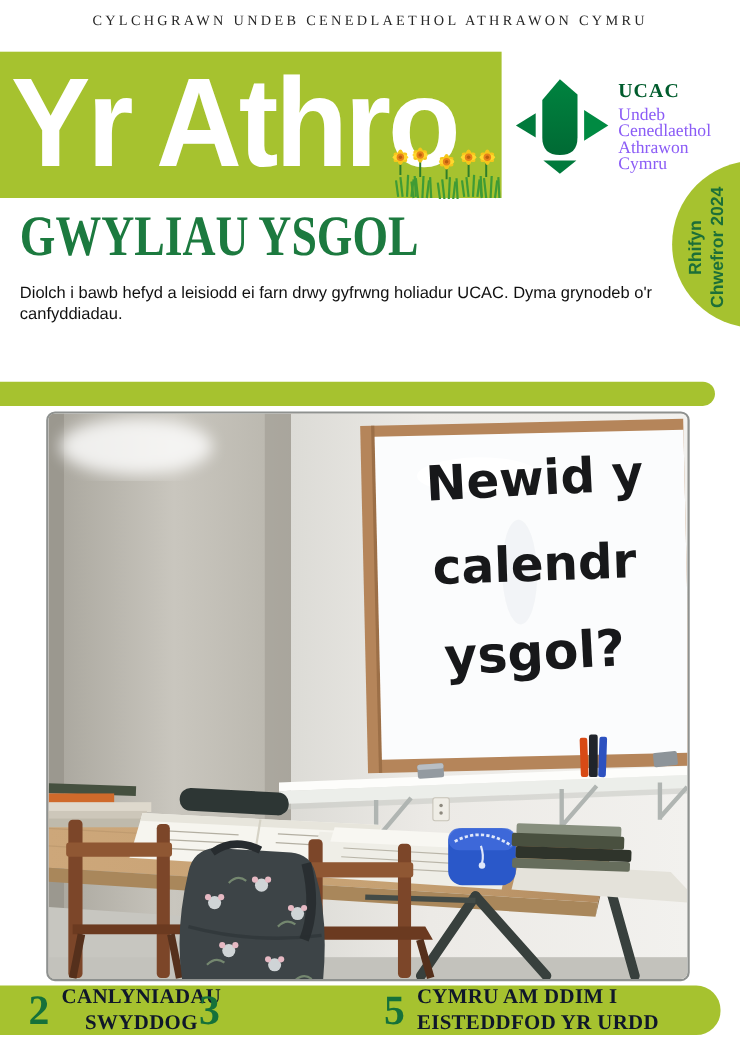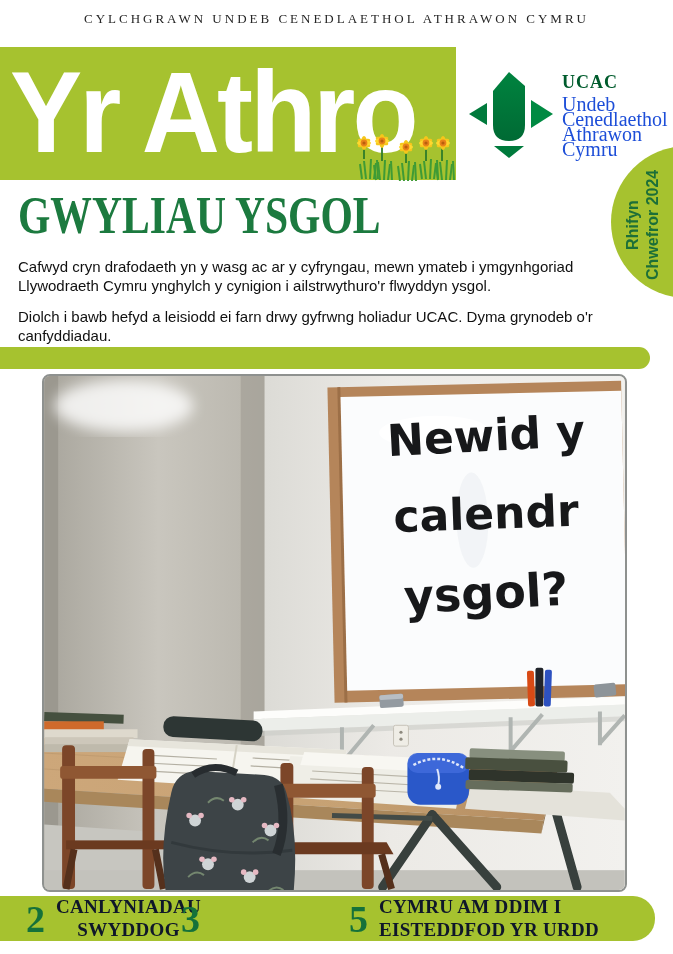--- a/index.html
+++ b/index.html
@@ -13,22 +13,22 @@
   .mag-title{position:absolute;left:10px;top:4px;color:#fff;font-weight:700;
     font-size:115px;line-height:122px;letter-spacing:-3px;transform:scaleX(.94);
     transform-origin:left top;white-space:nowrap;}
   .daffodils{position:absolute;left:356px;top:131px;width:100px;height:50px;}
 
   
   .logo-mark{position:absolute;left:460px;top:67px;width:98px;height:93px;}
   .logo-text{position:absolute;left:562px;top:72px;}
   .logo-acronym{font-family:"Liberation Serif",serif;font-weight:700;font-size:18px;
     letter-spacing:1px;color:#005c2d;}
-  .logo-name{margin-top:4px;font-family:"Liberation Serif",serif;font-size:20px;
-    line-height:15px;color:#1d4ed8;}
+  .logo-name{margin-top:4px;font-family:"Liberation Serif",serif;font-size:16px;
+    line-height:15px;color:#8b5cf6;}
 
   
   .issue-badge{position:absolute;left:611px;top:146px;width:152px;height:152px;
     border-radius:50%;background:#a6c22f;}
   .badge-text{position:absolute;left:-23px;top:59px;width:110px;height:40px;
     transform:rotate(-90deg);text-align:center;color:#1c6f38;font-weight:700;
     font-size:16px;line-height:20px;white-space:nowrap;}
 
   
   .headline{position:absolute;left:18px;top:190px;font-family:"Liberation Serif",serif;
@@ -133,21 +133,20 @@
 
   <div class="issue-badge">
     <div class="badge-text">
       <div>Rhifyn</div>
       <div>Chwefror 2024</div>
     </div>
   </div>
 
   <div class="headline">GWYLIAU YSGOL</div>
   <div class="body-copy">
-    <p>Cafwyd cryn drafodaeth yn y wasg ac ar y cyfryngau, mewn ymateb i ymgynhgoriad Llywodraeth Cymru ynghylch y cynigion i ailstrwythuro'r flwyddyn ysgol.</p>
     <p>Diolch i bawb hefyd a leisiodd ei farn drwy gyfrwng holiadur UCAC. Dyma grynodeb o'r canfyddiadau.</p>
   </div>
 
   <div class="divider"></div>
 
   <div class="photo">
     <svg viewBox="0 0 585 518">
       <defs>
         <linearGradient id="wallL" x1="0" y1="0" x2="1" y2="0">
           <stop offset="0" stop-color="#a8a59c"></stop>

